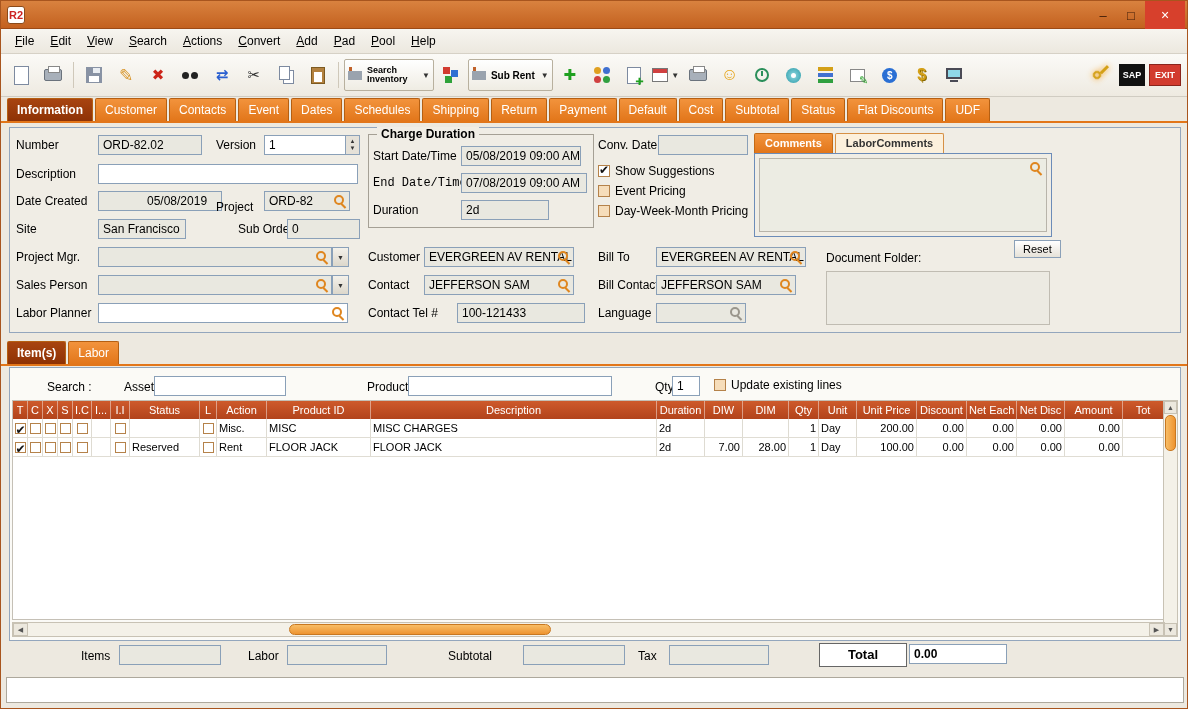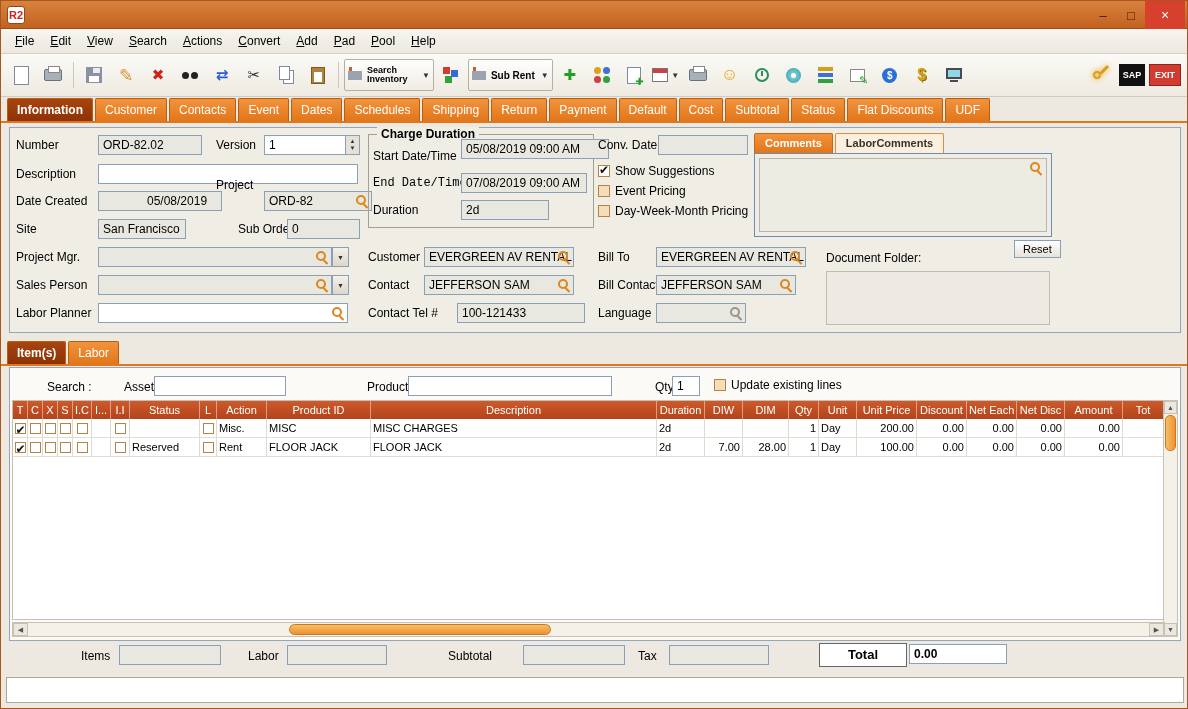--- a/index.html
+++ b/index.html
@@ -317,22 +317,22 @@
           <span>▲</span>
           <span>▼</span>
         </span>
     </div>
 
     <span class="lbl" style="left:6px;top:39px;">Description</span>
     <div class="fld" style="left:88px;top:36px;width:260px;"></div>
 
     <span class="lbl" style="left:6px;top:66px;">Date Created</span>
     <div class="fld ro" style="left:88px;top:63px;width:124px;padding-left:48px;">05/08/2019</div>
-    <span class="lbl" style="left:206px;top:50px;">Project</span>
-    <div class="fld ro" style="left:254px;top:63px;width:108px;">
+    <span class="lbl" style="left:206px;top:72px;">Project</span>
+    <div class="fld ro" style="left:254px;top:63px;width:86px;">
       <span>ORD-82</span>
       <span class="mag"></span>
     </div>
 
     <span class="lbl" style="left:6px;top:94px;">Site</span>
     <div class="fld ro" style="left:88px;top:91px;width:88px;">San Francisco</div>
     <span class="lbl" style="left:206px;top:94px;margin-left:22px;">Sub Orders</span>
     <div class="fld ro" style="left:277px;top:91px;width:73px;">0</div>
 
     <span class="lbl" style="left:6px;top:122px;">Project Mgr.</span>
@@ -351,21 +351,21 @@
 
     <span class="lbl" style="left:6px;top:178px;">Labor Planner</span>
     <div class="fld" style="left:88px;top:175px;width:250px;">
       <span></span>
       <span class="mag"></span>
     </div>
 
     <div class="fset" style="left:358px;top:6px;width:226px;height:94px;">
       <span class="fset-legend">Charge Duration</span>
       <span class="lbl" style="left:4px;top:14px;">Start Date/Time</span>
-      <div class="fld ro" style="left:92px;top:4px;width:148px;">05/08/2019 09:00 AM</div>
+      <div class="fld ro" style="left:92px;top:11px;width:120px;">05/08/2019 09:00 AM</div>
       <span class="lbl" style="left:4px;top:41px;font-family:Liberation Mono, monospace;">End Date/Time</span>
       <div class="fld ro" style="left:92px;top:38px;width:126px;">07/08/2019 09:00 AM</div>
       <span class="lbl" style="left:4px;top:68px;">Duration</span>
       <div class="fld ro" style="left:92px;top:65px;width:88px;">2d</div>
     </div>
 
     <span class="lbl" style="left:358px;top:122px;">Customer</span>
     <div class="fld ro" style="left:414px;top:119px;width:150px;">
       <span>EVERGREEN AV RENTAL</span>
       <span class="mag"></span>

